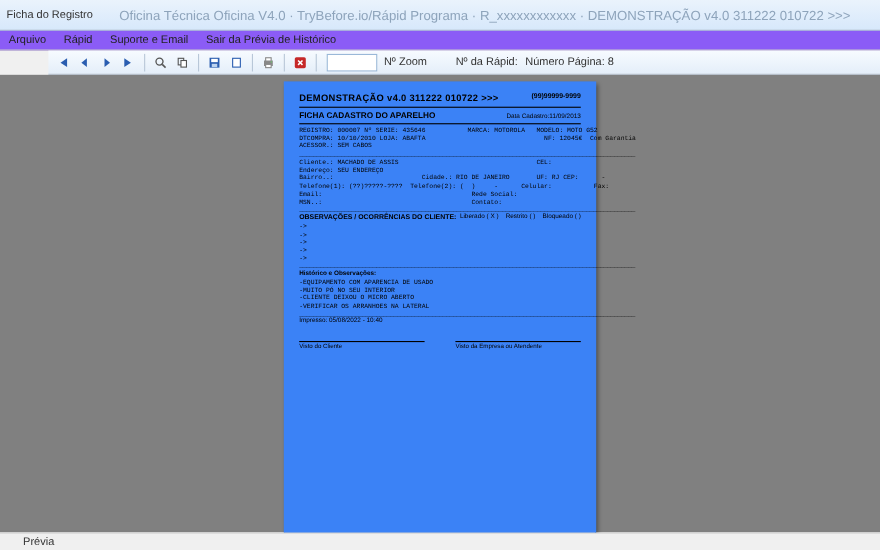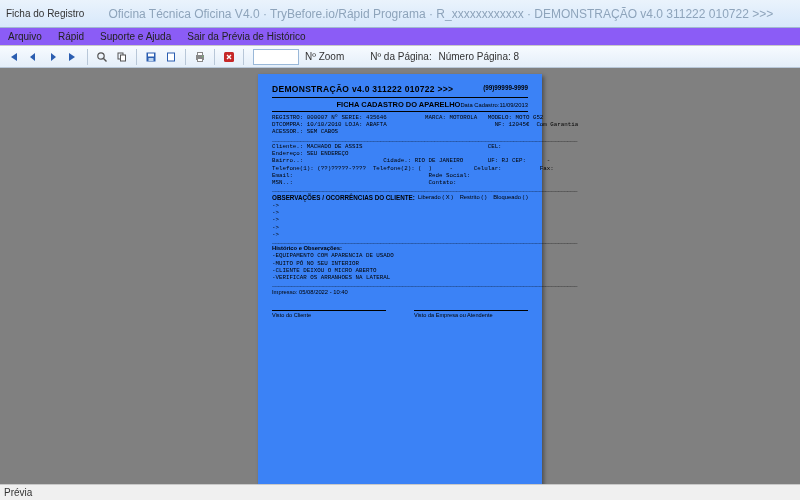--- a/index.html
+++ b/index.html
@@ -5,61 +5,61 @@
   * { margin: 0; padding: 0; box-sizing: border-box; }
   html, body { width: 800px; height: 500px; overflow: hidden; font-family: Tahoma, Arial, sans-serif; }
   body { background: #f0f0f0; display: flex; flex-direction: column; }
 
   .titlebar { height: 28px; background: linear-gradient(#eaf3fc, #d7e8fb); border-bottom: 1px solid #a0b8d0; display: flex; align-items: center; padding-left: 6px; font-size: 10px; color: #333; }
   .titlebar .dim { color: #8ea4bb; margin-left: 24px; font-size: 12px; }
 
   .menubar { height: 18px; background: #8b5cf6; border-bottom: 1px solid #c9c9c9; display: flex; align-items: center; font-size: 10px; color: #222; }
   .menubar .mi { padding: 0 8px; cursor: default; }
 
-  .toolbar { height: 22px; background: linear-gradient(#f7fbff, #e4eef9); border-bottom: 1px solid #b8c7d8; display: flex; align-items: center; padding: 0 4px; gap: 2px; font-size: 10px; color: #333; }
+  .toolbar { height: 22px; background: linear-gradient(#f7fbff, #e4eef9); border-bottom: 1px solid #b8c7d8; display: flex; align-items: center; padding: 0 4px; gap: 2px; font-size: 10px; color: #333; margin-left: 44px; }
   .toolbar .btn { width: 18px; height: 18px; display: flex; align-items: center; justify-content: center; border: 1px solid transparent; border-radius: 2px; }
   .toolbar .sep { width: 1px; height: 16px; background: #b8c7d8; margin: 0 3px; }
   .toolbar svg { width: 12px; height: 12px; display: block; }
   .toolbar .zoom-box { width: 46px; height: 16px; background: #fff; border: 1px solid #9ab8d8; margin: 0 4px; }
   .toolbar .lbl { white-space: nowrap; }
 
   .workspace { flex: 1; background: #808080; display: flex; justify-content: center; padding-top: 6px; overflow: hidden; }
   .page { width: 284px; height: 430px; background: #3b82f6; box-shadow: 2px 2px 4px rgba(0,0,0,0.4); padding: 10px 14px; font-family: "Courier New", monospace; font-size: 5.8px; line-height: 1.25; color: #000; position: relative; }
   .page .header-title { font-family: Arial, sans-serif; font-size: 8.5px; font-weight: bold; letter-spacing: .3px; }
   .page .phone { position: absolute; top: 10px; right: 14px; font-family: Arial, sans-serif; font-size: 6.3px; font-weight: bold; }
   .page .hr { border: none; border-top: 1px solid #000; margin: 2px 0 2px 0; }
-  .page .subtitle-row { display: flex; justify-content: flex-end; align-items: baseline; }
+  .page .subtitle-row { display: flex; justify-content: space-between; align-items: baseline; }
   .page .subtitle { font-family: Arial, sans-serif; font-size: 7.5px; font-weight: bold; }
   .page .data-cad { font-family: Arial, sans-serif; font-size: 5.8px; }
   .page .mono { white-space: pre; font-family: "Courier New", monospace; font-size: 5.8px; }
   .page .divline { letter-spacing: -0.3px; }
   .page .section-title { font-family: Arial, sans-serif; font-size: 6.3px; font-weight: bold; display: inline; }
   .page .flags { font-family: Arial, sans-serif; font-size: 5.8px; float: right; }
   .page .hist-title { font-family: Arial, sans-serif; font-size: 5.8px; font-weight: bold; }
   .page .impr { font-family: Arial, sans-serif; font-size: 5.8px; }
   .page .sig-row { display: flex; gap: 28px; margin-top: 14px; }
   .page .sig { flex: 1; }
   .page .sig .line { border-top: 1px solid #000; height: 1px; margin-bottom: 1px; }
   .page .sig .cap { font-family: Arial, sans-serif; font-size: 5.6px; }
   .clearfix::after { content: ""; display: table; clear: both; }
 
-  .statusbar { height: 16px; background: #f0f0f0; border-top: 1px solid #c9c9c9; display: flex; align-items: center; padding-left: 4px; font-size: 10px; color: #333; }
+  .statusbar { height: 16px; background: #f0f0f0; border-top: 1px solid #c9c9c9; display: flex; align-items: center; padding-left: 21px; font-size: 10px; color: #333; }
 </style>
 </head>
 <body>
 
 <div class="titlebar">
   <span>Ficha do Registro</span>
   <span class="dim">Oficina Técnica Oficina V4.0 · TryBefore.io/Rápid Programa · R_xxxxxxxxxxxx · DEMONSTRAÇÃO v4.0 311222 010722 &gt;&gt;&gt;</span>
 </div>
 
 <div class="menubar">
   <div class="mi">Arquivo</div>
   <div class="mi">Rápid</div>
-  <div class="mi">Suporte e Ajuda</div>
+  <div class="mi">Suporte e Email</div>
   <div class="mi">Sair da Prévia de Histórico</div>
 </div>
 
 <div class="toolbar">
   <div class="btn">
       <svg viewBox="0 0 12 12">
         <path d="M2 2v8M10 2L4 6l6 4z" fill="#2a5db0"></path>
       </svg>
     </div>
   <div class="btn">
@@ -117,21 +117,21 @@
   <div class="btn">
       <svg viewBox="0 0 12 12">
         <rect x="1" y="1" width="10" height="10" rx="1.5" fill="#c62828"></rect>
         <path d="M4 4l4 4M8 4l-4 4" stroke="#fff" stroke-width="1.4"></path>
       </svg>
     </div>
   <div class="sep"></div>
   <div class="zoom-box"></div>
   <span class="lbl">Nº Zoom</span>
   <span style="width:22px"></span>
-  <span class="lbl">Nº da Página:</span>
+  <span class="lbl">Nº da Rápid:</span>
   <span>&nbsp;</span>
   <span class="lbl">Número Página: 8</span>
 </div>
 
 <div class="workspace">
   <div class="page">
     <div class="phone">(99)99999-9999</div>
     <div class="header-title">DEMONSTRAÇÃO v4.0 311222 010722 &gt;&gt;&gt;</div>
     <hr class="hr">
     <div class="subtitle-row">

